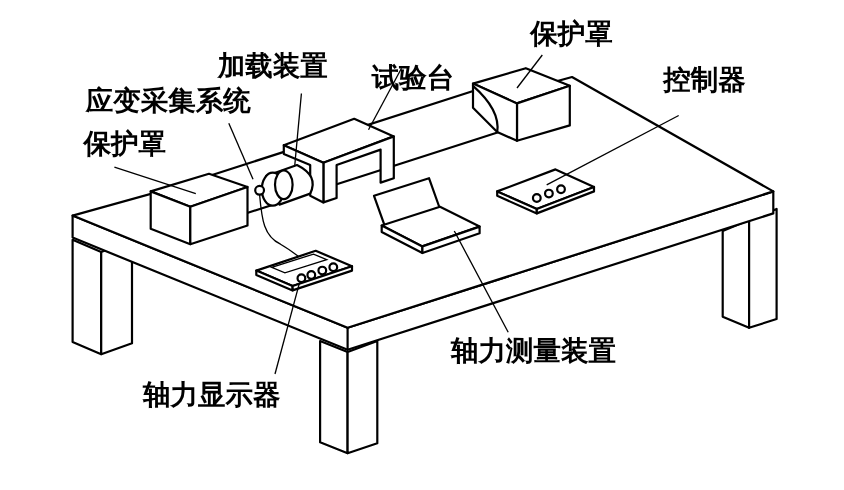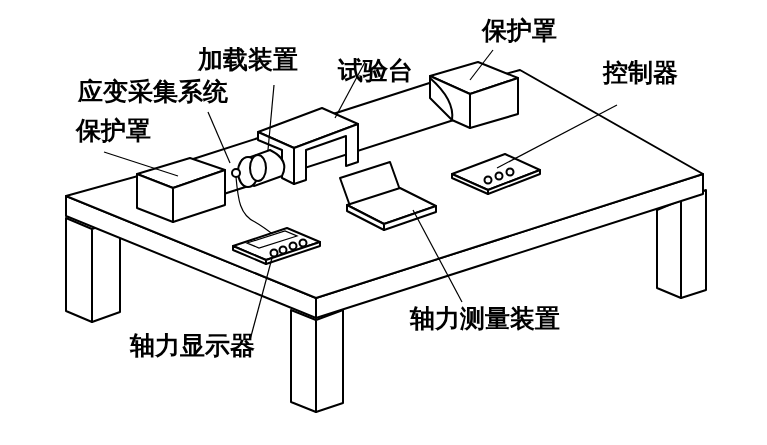--- a/index.html
+++ b/index.html
@@ -109,13 +109,13 @@
   </g>
 </svg>
 
 <div class="lbl" style="left:338px;top:27px;margin-top:31px;">试验台</div>
 <div class="lbl" style="left:198px;top:47px;">加载装置</div>
 <div class="lbl" style="left:78px;top:79px;">应变采集系统</div>
 <div class="lbl" style="left:76px;top:118px;">保护罩</div>
 <div class="lbl" style="left:482px;top:18px;">保护罩</div>
 <div class="lbl" style="left:603px;top:60px;">控制器</div>
 <div class="lbl" style="left:410px;top:306px;">轴力测量装置</div>
-<div class="lbl" style="left:130px;top:333px;">轴力显示器</div>
+<div class="lbl" style="left:130px;top:346px;">轴力显示器</div>
 
 </body></html>

